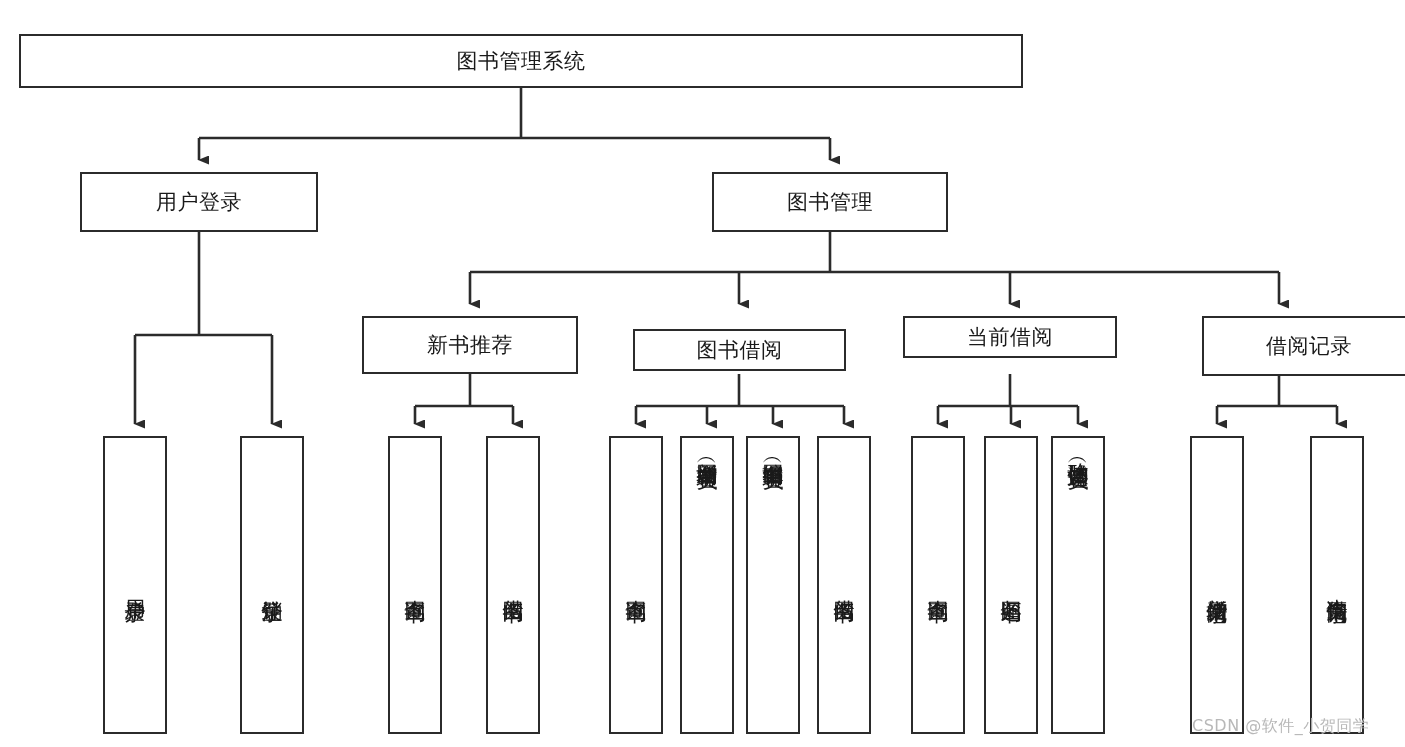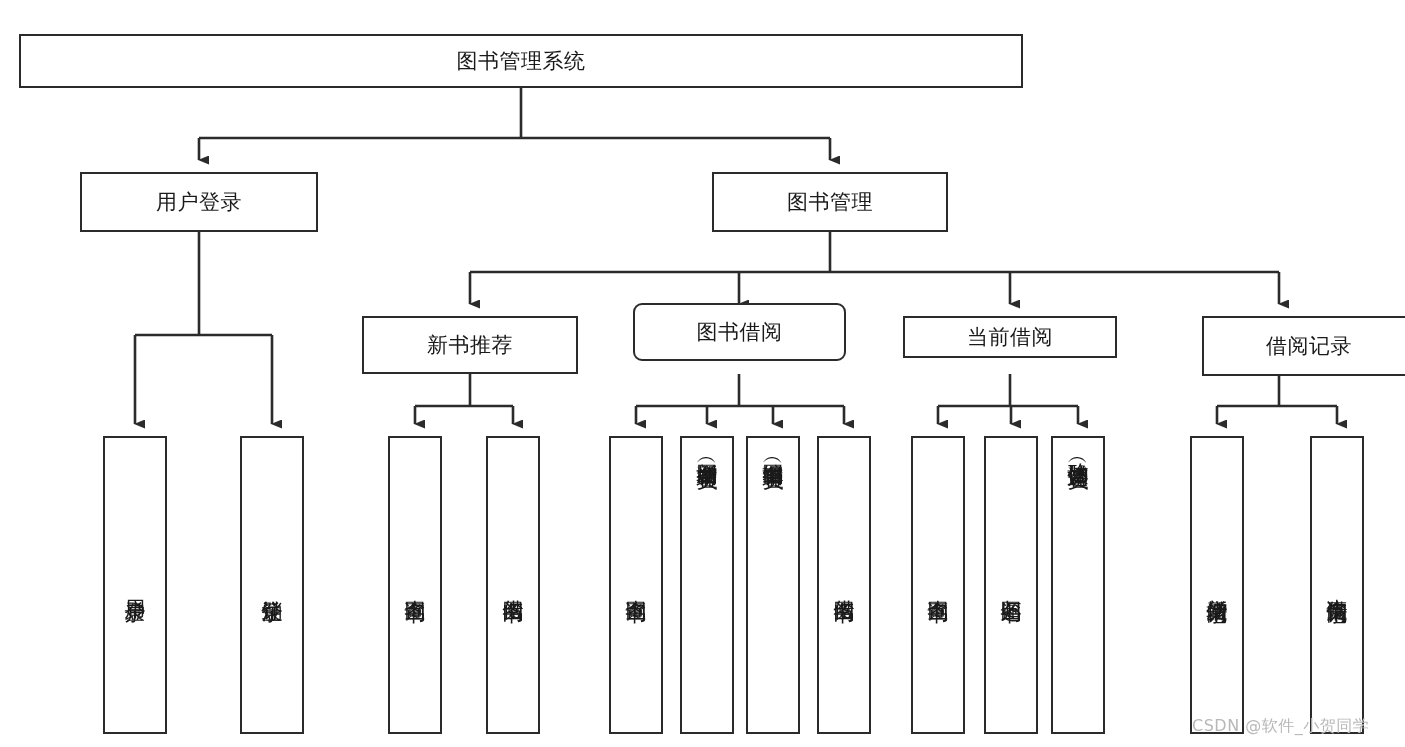--- a/index.html
+++ b/index.html
@@ -135,21 +135,21 @@
   </div>
 
   <div class="node horizontal" style="left:362px; top:316px; width:216px; height:58px;">
     <span class="node-label">新书推荐</span>
   </div>
 
   <div class="node horizontal" style="left:712px; top:172px; width:236px; height:60px;">
     <span class="node-label">图书管理</span>
   </div>
 
-  <div class="node horizontal" style="left:633px; top:303px; width:213px; height:58px;border-radius:9px;">
+  <div class="node horizontal" style="left:633px; top:329px; width:213px; height:42px;">
     <span class="node-label">图书借阅</span>
   </div>
 
   <div class="node horizontal" style="left:903px; top:316px; width:214px; height:42px;">
     <span class="node-label">当前借阅</span>
   </div>
 
   <div class="node horizontal" style="left:1192px; top:316px; width:214px; height:60px;margin-left:10px;">
     <span class="node-label">借阅记录</span>
   </div>

